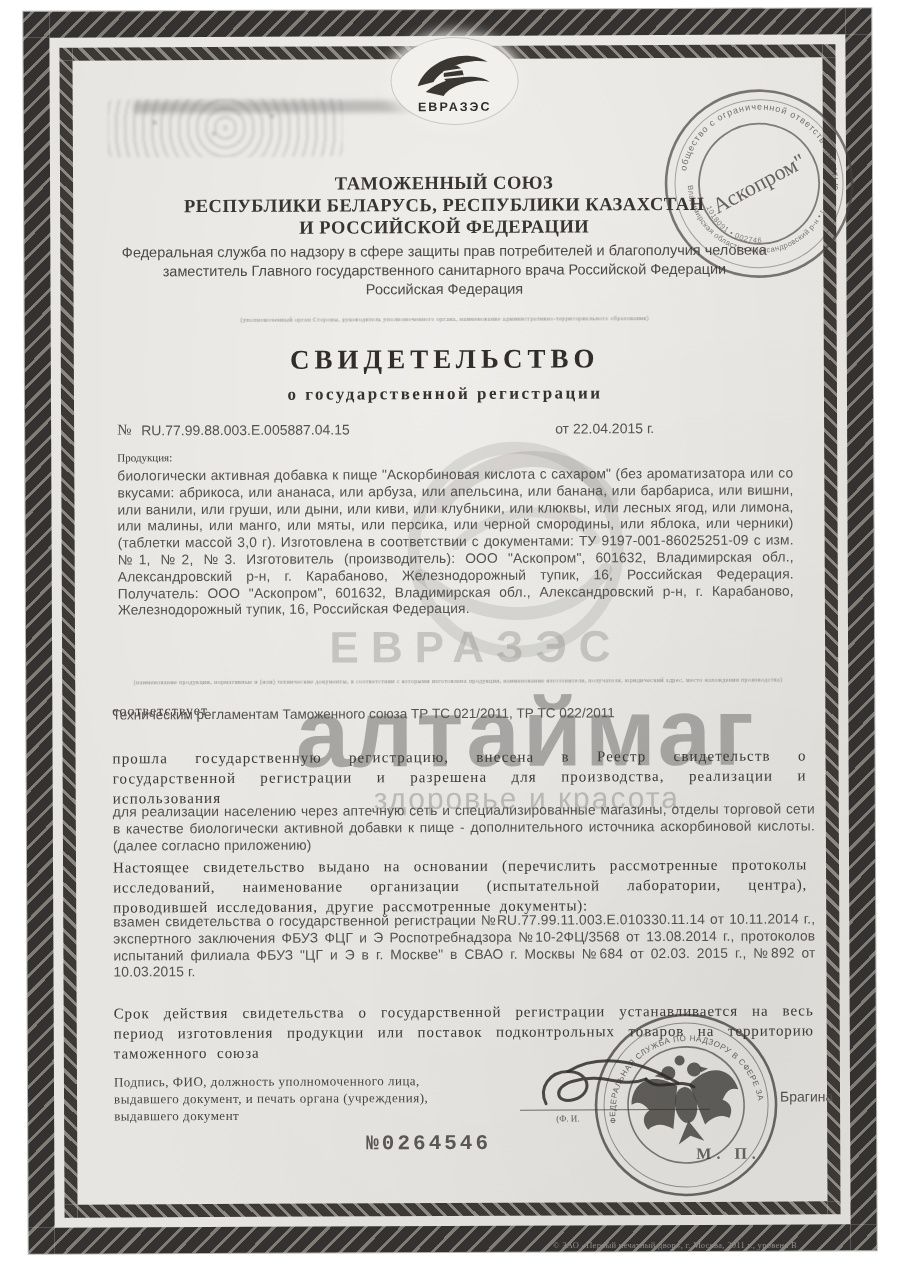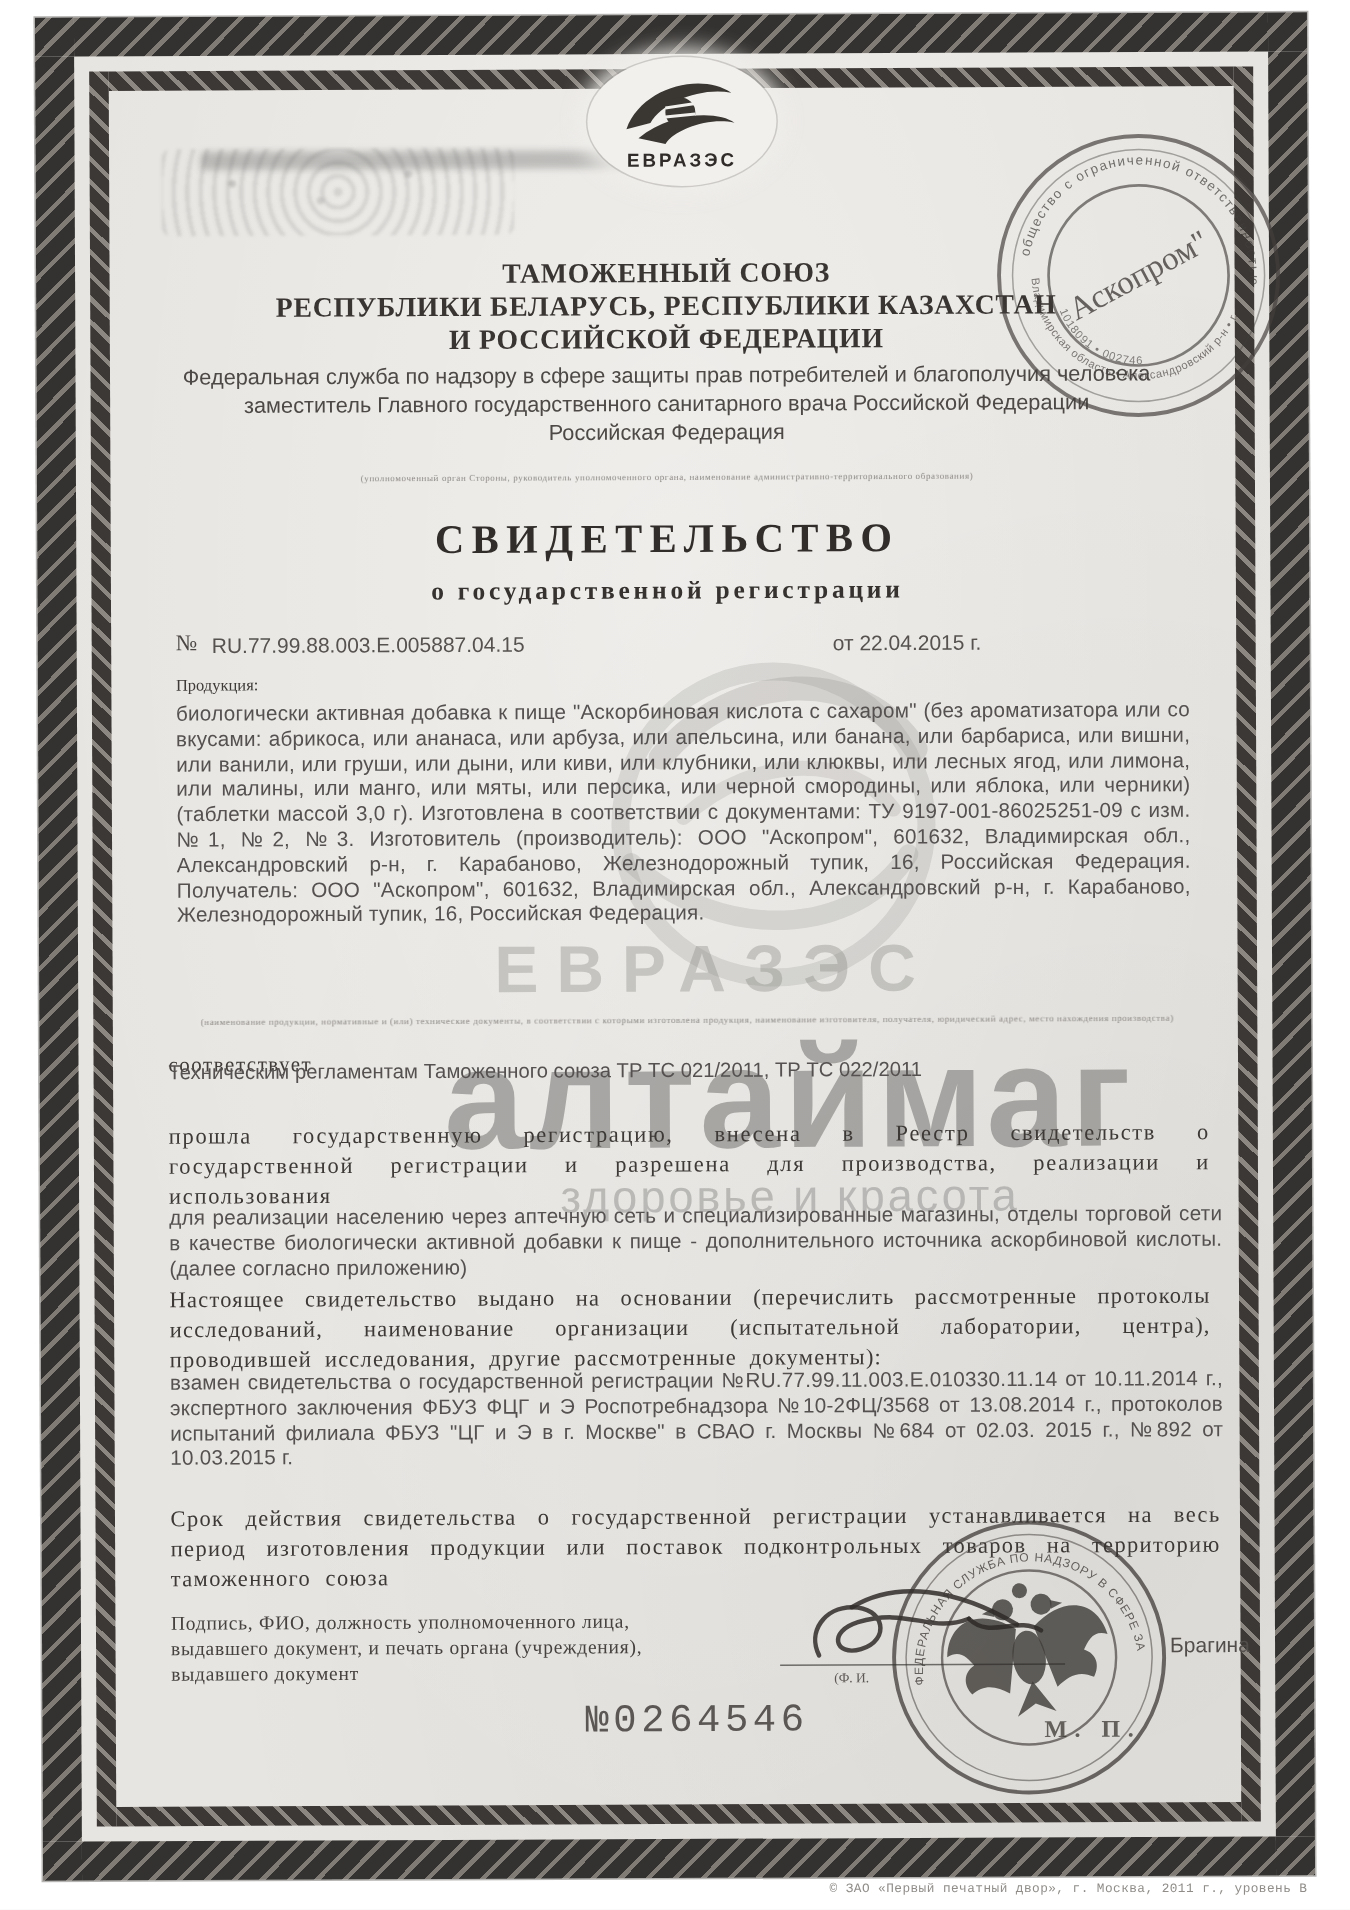--- a/index.html
+++ b/index.html
@@ -43,25 +43,25 @@
   .wm-sub{font-family:"Liberation Sans",sans-serif;font-size:30px;color:rgba(148,147,145,0.55);letter-spacing:2px;}
   .wm-eurasec-word{font-family:"Liberation Sans",sans-serif;font-weight:bold;font-size:44px;
       letter-spacing:12px;color:rgba(138,136,132,0.38);}
   .logo-oval{width:126px;height:86px;background:#f2f0ed;border-radius:50%;
       box-shadow:0 0 0 1px rgba(100,97,92,0.25), 0 0 14px 6px rgba(240,238,235,0.9);}
   .logo-label{font-family:"Liberation Sans",sans-serif;font-weight:bold;font-size:12.5px;
       letter-spacing:2px;color:#2f2c29;}
   .sig-caption{font-size:13px;line-height:17px;color:#45423f;letter-spacing:0.5px;}
   .sig-line{border-top:1.5px solid rgba(70,68,65,0.75);}
   .fio-hint{font-size:9px;color:#5b5855;}
-  .serial{font-family:"Liberation Mono",monospace;font-weight:normal;font-size:26px;
-      letter-spacing:3px;color:#5a5754;margin-left:24px;}
+  .serial{font-family:"Liberation Mono",monospace;font-weight:bold;font-size:21px;
+      letter-spacing:3px;color:#5a5754;}
   .mp{font-size:16px;letter-spacing:5px;color:#45423e;font-weight:bold;opacity:0.8;}
   .signer{font-family:"Liberation Sans",sans-serif;font-size:14px;color:#514e4b;text-align:right;}
-  .footer{font-family:Liberation Mono, monospace;font-size:8.5px;color:#908d89;letter-spacing:0.3px;margin-top:14px;}
+  .footer{font-family:Liberation Serif, serif;font-size:8.5px;color:#908d89;letter-spacing:0.3px;}
   svg{display:block;}
 </style>
 </head>
 <body>
 
 <div class="scan">
 
   <div class="page">
     <div class="band-outer"></div>
     <div class="band-inner"></div>

